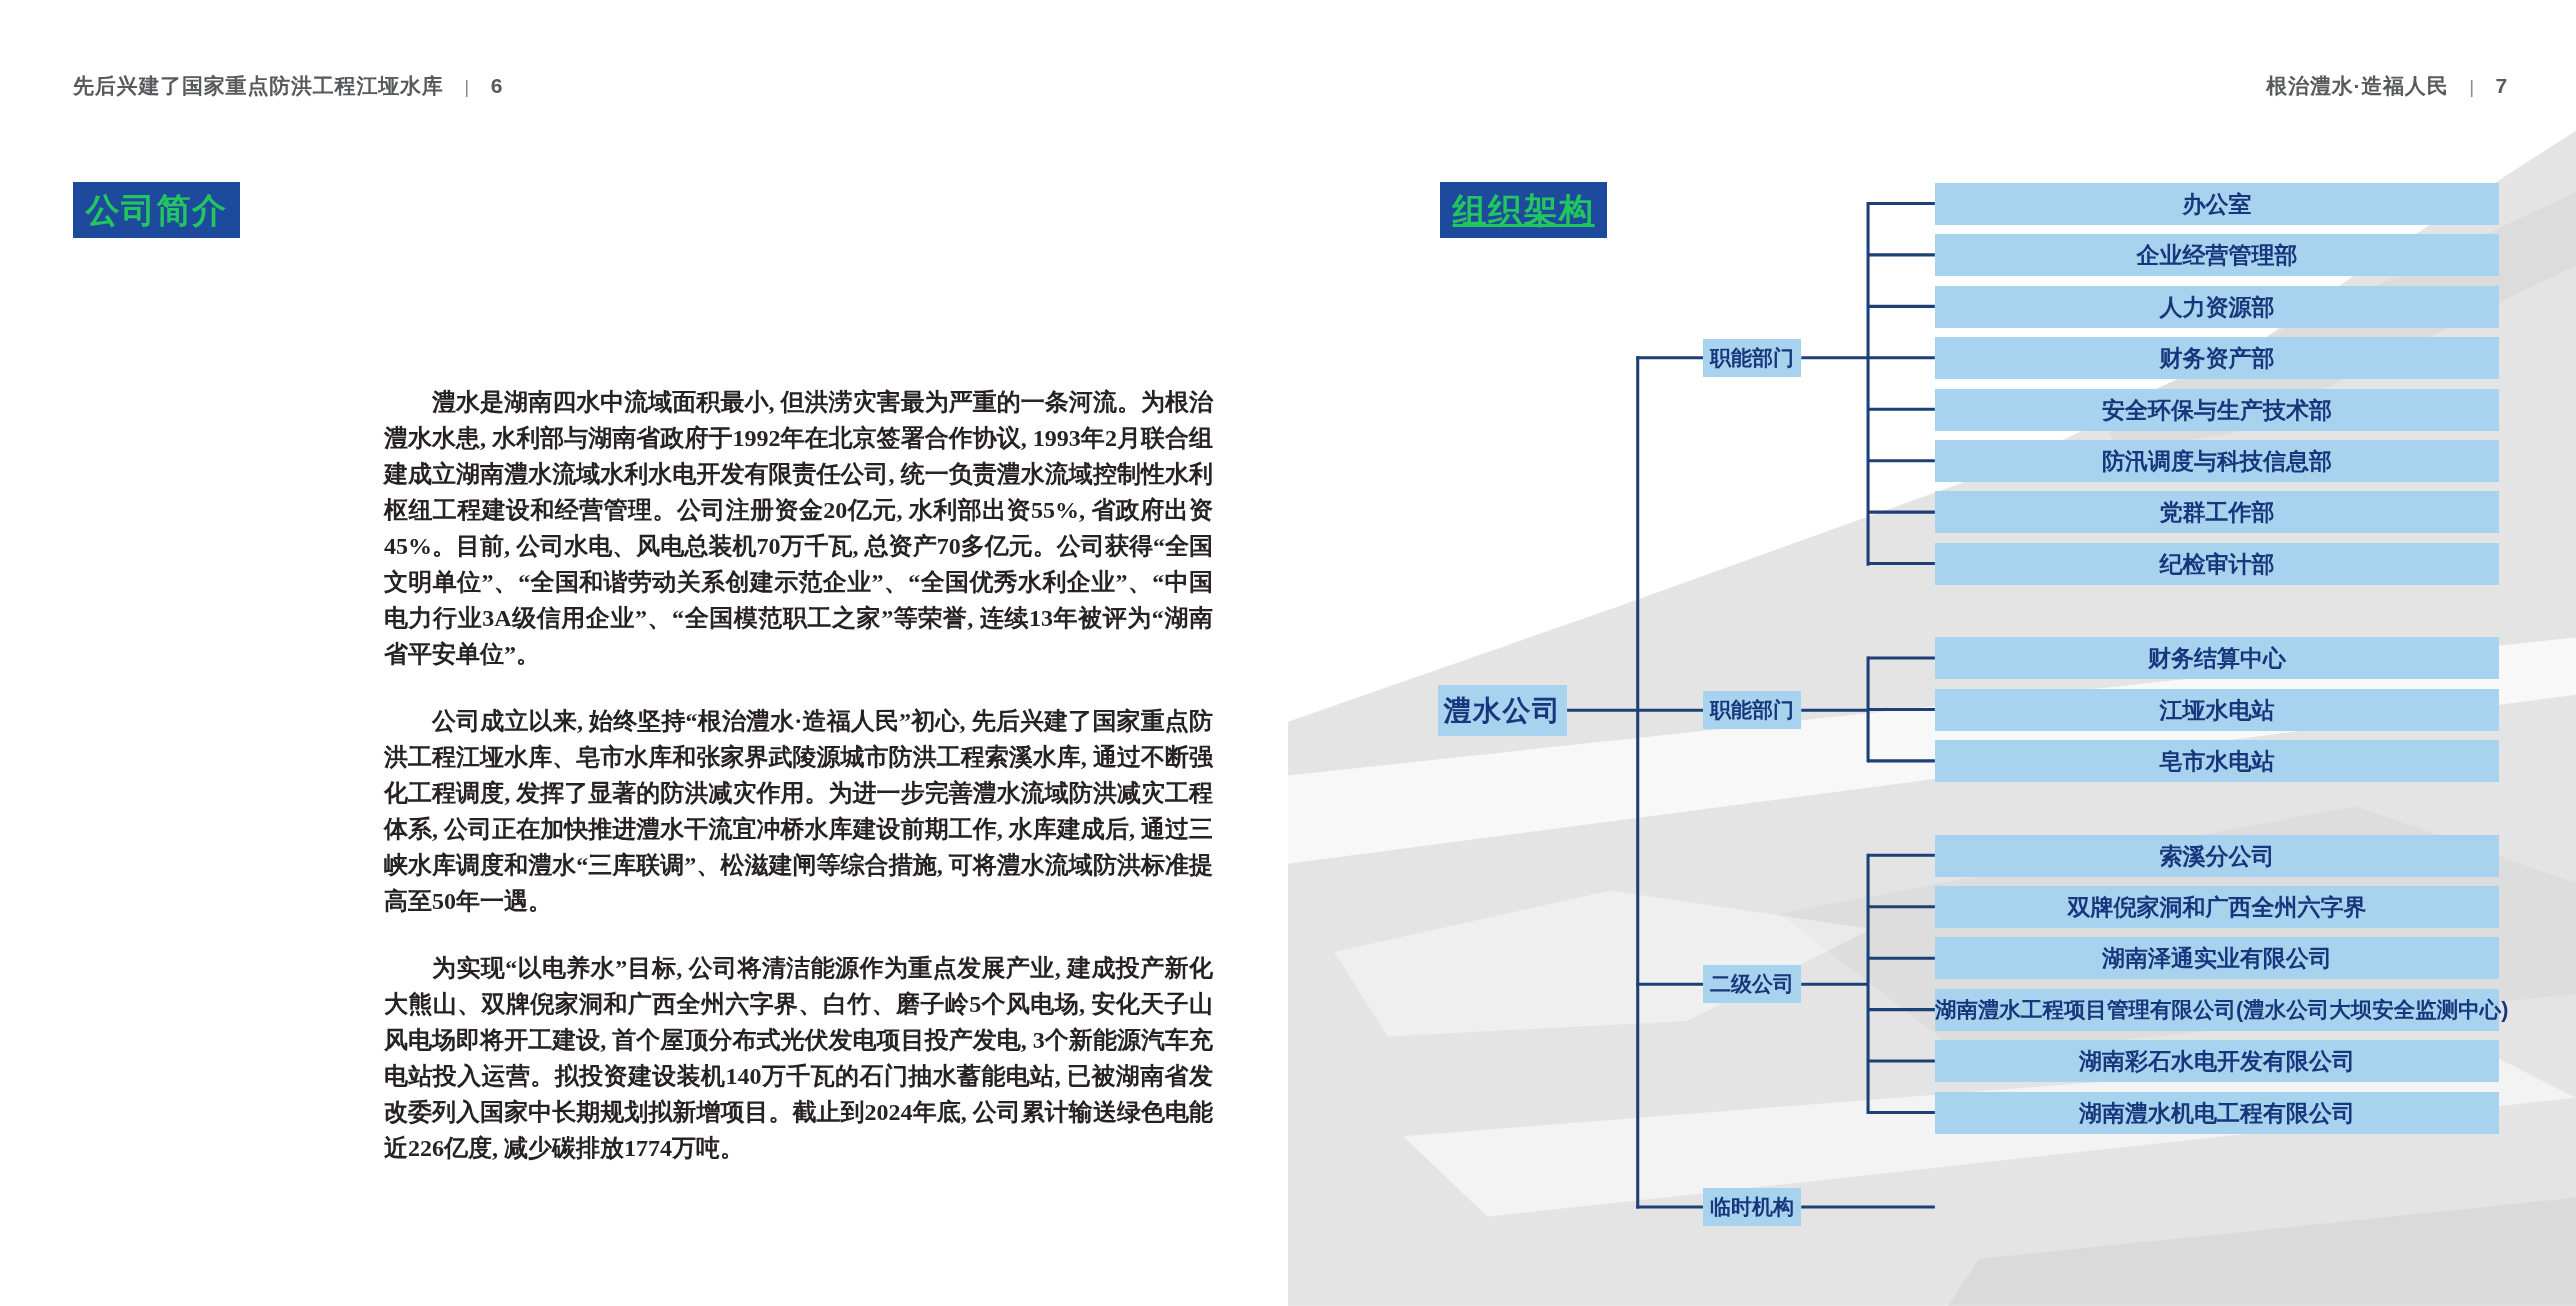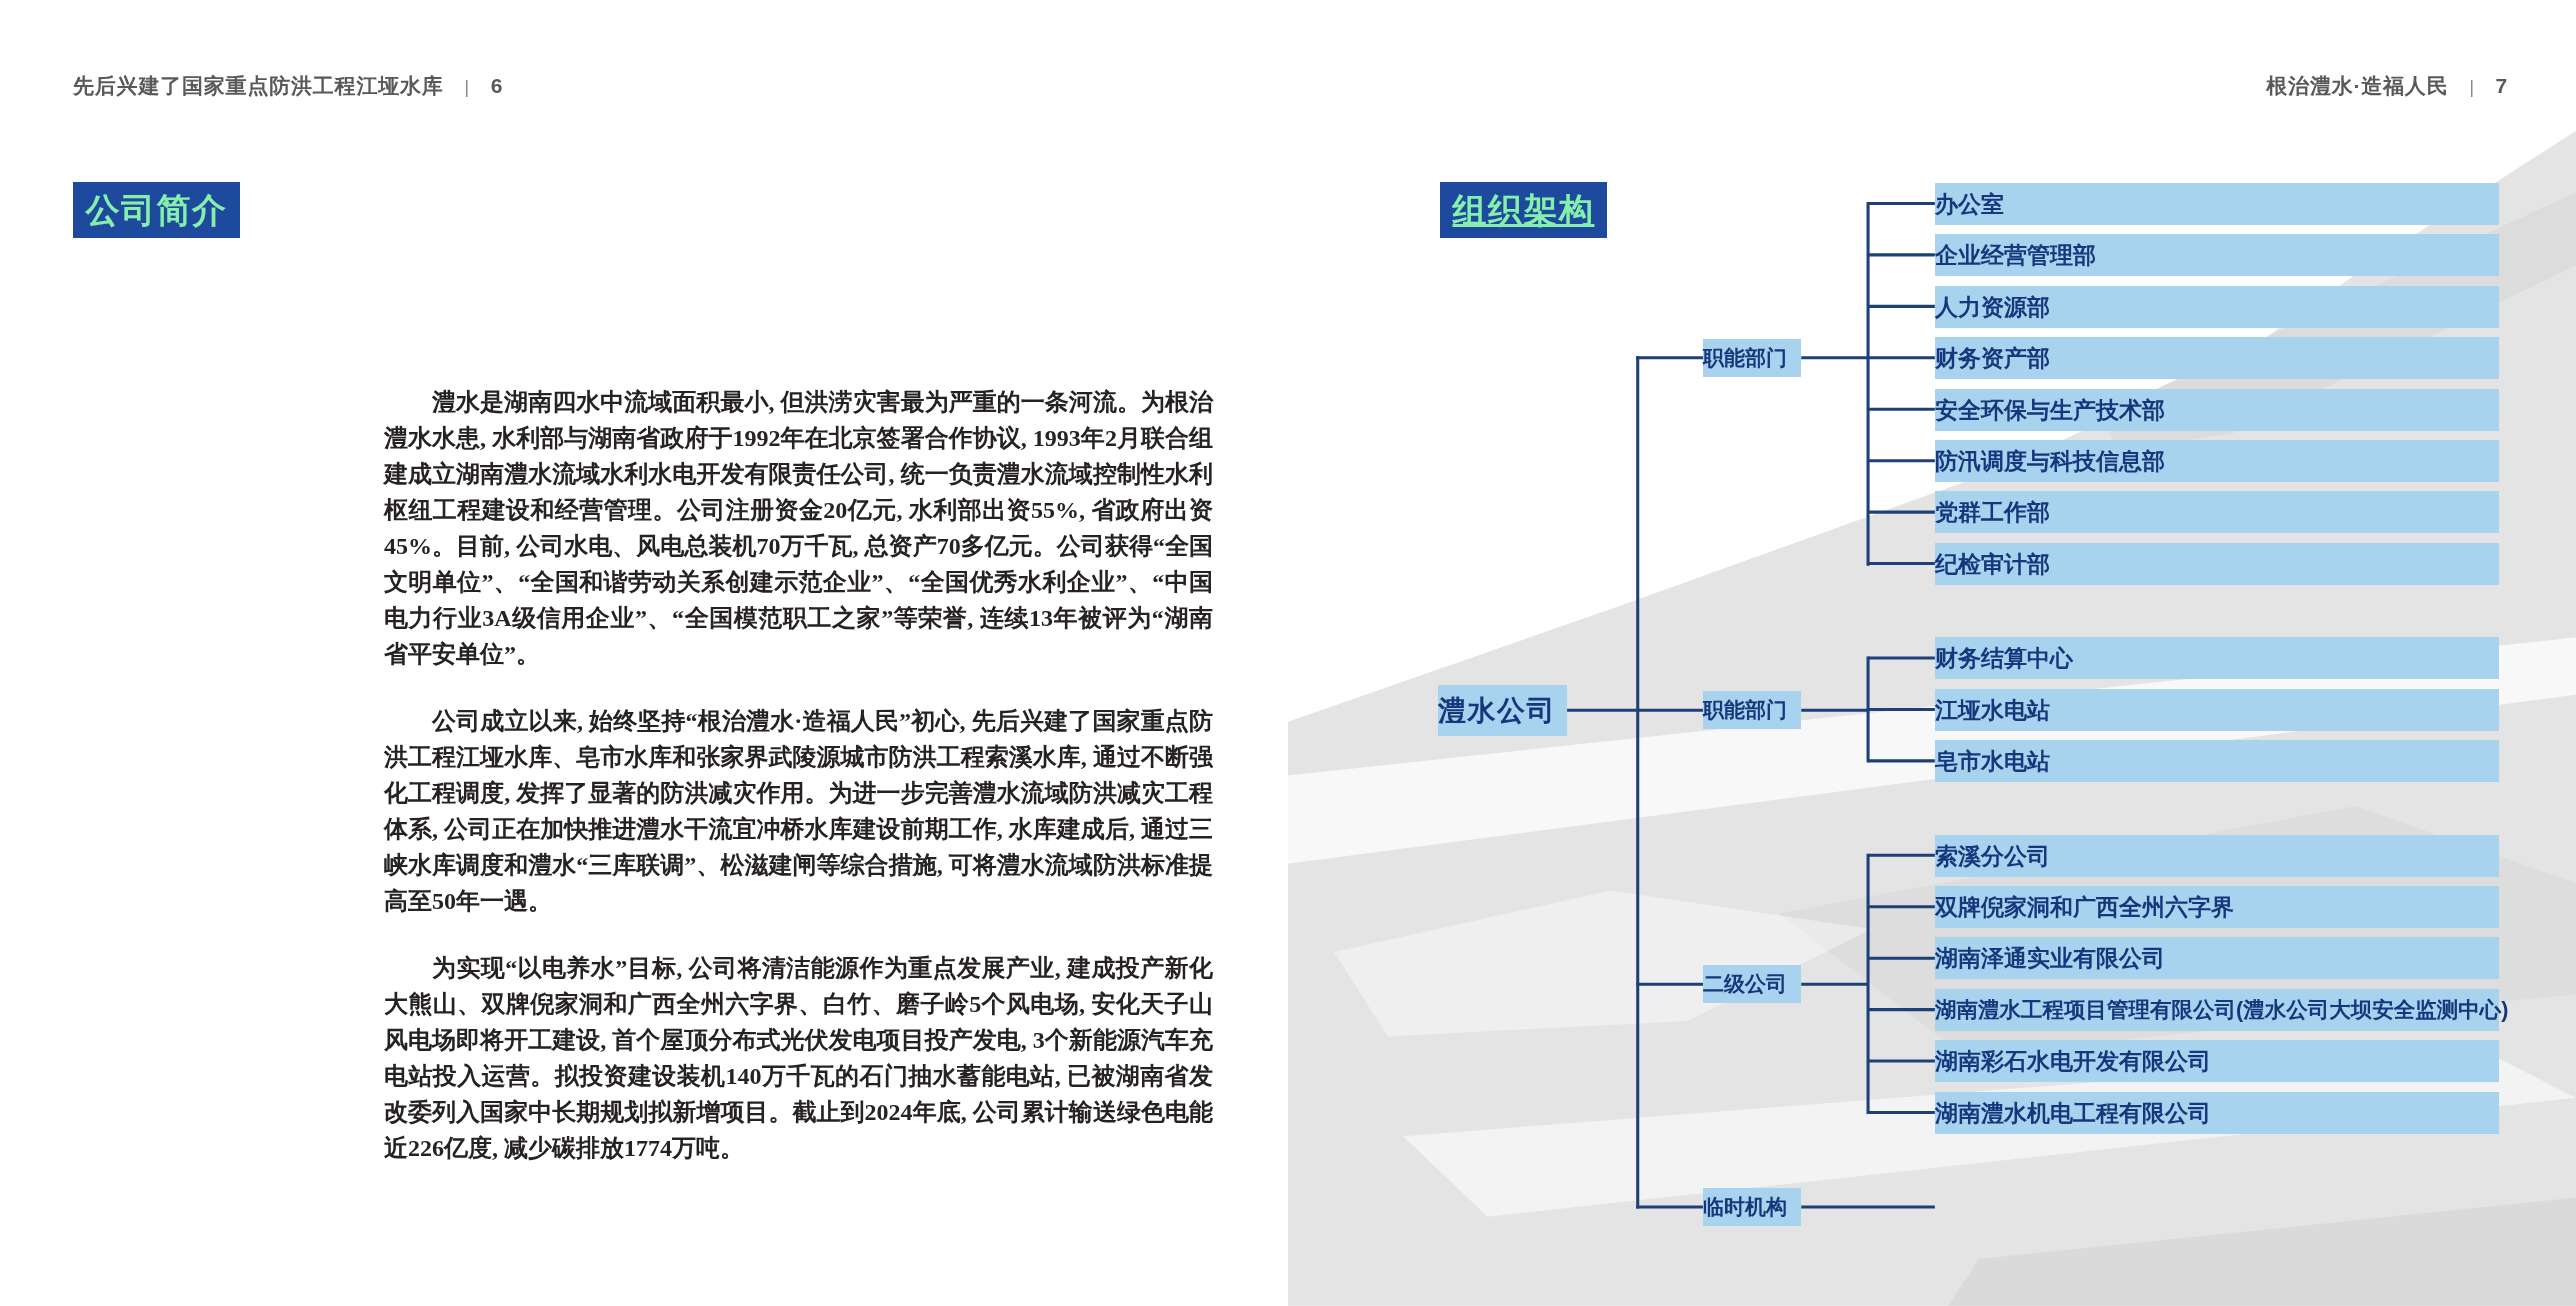--- a/index.html
+++ b/index.html
@@ -17,39 +17,39 @@
   }
   
   .hdr{position:absolute;top:72px;font-weight:bold;font-size:21px;color:var(--hdr-gray);
        letter-spacing:0.8px;white-space:nowrap;}
   .hdr .div{font-weight:normal;color:#8a8b8d;margin:0 14px;font-size:19px;}
   #hdr-left{left:73px;}
   #hdr-right{right:68px;text-align:right;}
   
   .plate{
     position:absolute;top:182px;width:167px;height:56px;background:var(--title-blue);
-    color:#86efac;font-weight:bold;font-size:34px;line-height:56px;text-align:center;
+    color:#22c55e;font-weight:bold;font-size:34px;line-height:56px;text-align:center;
     letter-spacing:1.5px;
   }
   #plate-left{left:73px;}
   #plate-right{left:1440px;text-decoration:underline;}
   
   #intro-body{
     position:absolute;left:384px;top:384px;width:829px;
     font-family:"Liberation Serif","DejaVu Serif",serif;font-weight:bold;
     font-size:24px;line-height:36px;color:var(--body-ink);text-align:justify;
   }
   #intro-body p{margin:0 0 31px 0;text-indent:2em;}
   
   #photo{position:absolute;left:1288px;top:0;width:1288px;height:1306px;}
   
   #connectors{position:absolute;left:0;top:0;width:2576px;height:1306px;}
   .org-box,.org-label,#org-root{
     position:absolute;background:var(--box-blue);color:var(--navy);
-    font-weight:bold;text-align:left;white-space:nowrap;
+    font-weight:bold;text-align:center;white-space:nowrap;
   }
   .org-box{left:1935px;width:564px;height:42px;font-size:23px;line-height:42px;}
   .org-box.long{font-size:21.5px;}
   .org-label{left:1703px;width:98px;height:38px;font-size:21px;line-height:38px;}
   #org-root{left:1438px;top:685px;width:129px;height:51px;font-size:28px;line-height:51px;letter-spacing:1.5px;}
 </style>
 </head>
 <body>
 
 <div id="spread">

